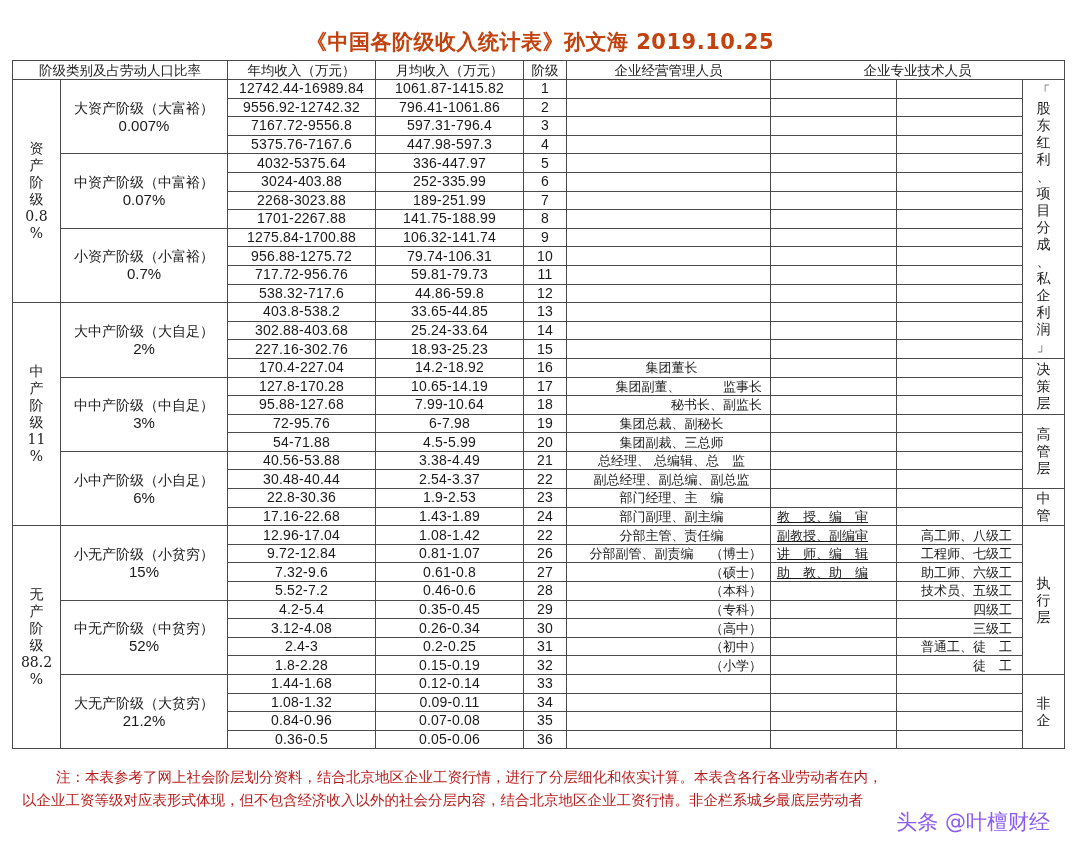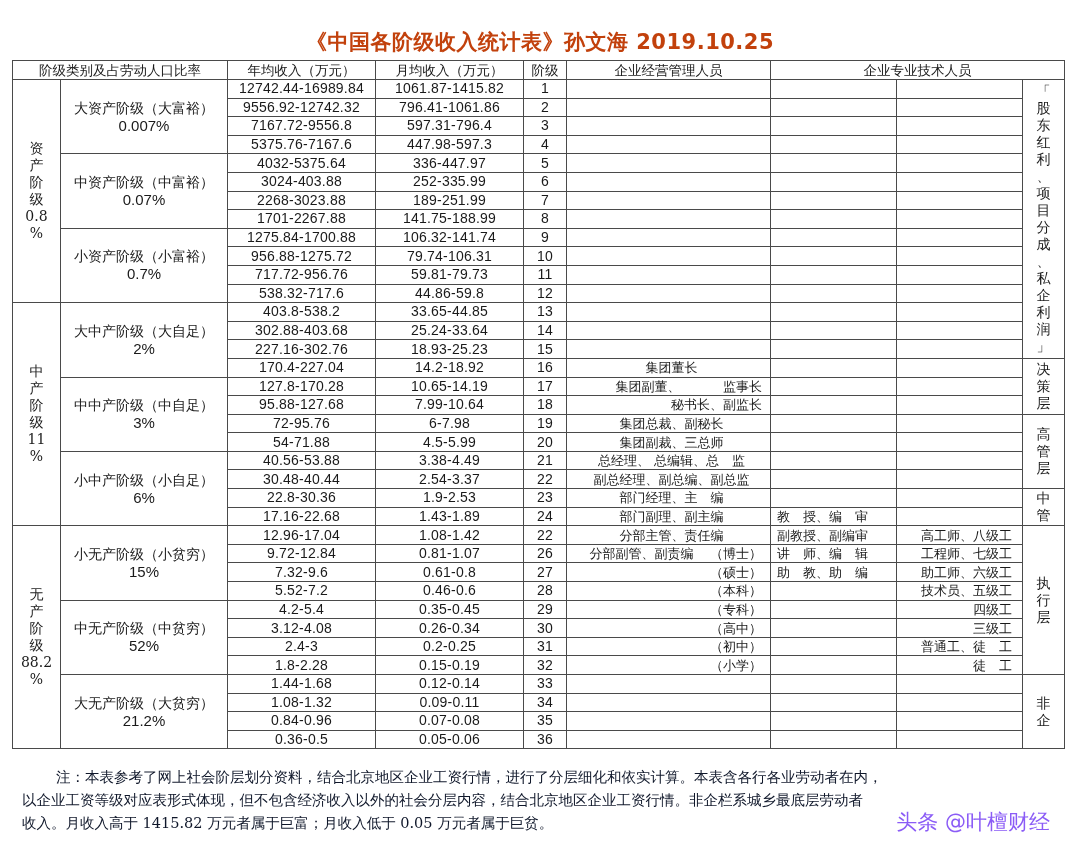--- a/index.html
+++ b/index.html
@@ -12,26 +12,26 @@
   table.grid td, table.grid th { border:1px solid #4a4a4a; padding:0; height:17.6px;
                font-size:14px; line-height:17px; text-align:center; white-space:nowrap;
                overflow:hidden; font-weight:normal; }
   table.grid th { height:18px; font-size:13.5px; font-family:"DejaVu Serif", serif; }
   .num { font-family:"Liberation Sans", sans-serif; font-size:15.5px; letter-spacing:0.2px; }
   .vcat { font-family:"DejaVu Serif", serif; font-size:13.5px; line-height:18px; }
   .grp { font-family:"DejaVu Serif", serif; font-size:13.5px; line-height:19px; vertical-align:middle; }
   .grp .pct { font-family:"Liberation Sans", sans-serif; font-size:15px; }
   .mg { text-align:right; padding-left:6px !important; font-family:"DejaVu Serif", serif; font-size:13px !important; }
   .mg .r { float:right; padding-right:8px; }
-  .tc { font-family:"DejaVu Serif", serif; font-size:13px !important; text-align:left !important; padding-left:6px !important; }
+  .tc { font-family:"DejaVu Serif", serif; font-size:13px !important; text-align:left !important; padding-left:6px !important;text-decoration:underline; }
   .tr { font-family:"DejaVu Serif", serif; font-size:13px !important; text-align:right !important; padding-right:10px !important; }
   .rem { font-family:"DejaVu Serif", serif; font-size:13.5px; line-height:17px; vertical-align:middle; white-space:normal !important; }
   .rem span { display:block; }
   .note { position:absolute; left:22px; top:766px; width:1040px; font-family:"DejaVu Serif", serif;
-          font-size:14.5px; line-height:23px; color:#0f172a; }
+          font-size:14.5px; line-height:23px; color:#b91c1c; }
   .note .indent { padding-left:34px; }
   .wm { position:absolute; right:30px; top:808px; font-family:"DejaVu Sans", sans-serif;
         font-size:21px; color:#8b5cf6; background:rgba(255,255,255,0.6); }
 </style>
 </head>
 <body>
 
 <div class="title">《中国各阶级收入统计表》孙文海 2019.10.25</div>
 
 <table class="grid">
@@ -445,16 +445,15 @@
         <td class="mg"><span></span><span class="r"></span></td>
         <td class="tc"></td>
         <td class="tr"></td>
       </tr>
     </tbody>
 </table>
 
 <div class="note">
   <div class="indent">注：本表参考了网上社会阶层划分资料，结合北京地区企业工资行情，进行了分层细化和依实计算。本表含各行各业劳动者在内，</div>
   <div>以企业工资等级对应表形式体现，但不包含经济收入以外的社会分层内容，结合北京地区企业工资行情。非企栏系城乡最底层劳动者</div>
-  <div>收入。月收入高于 1415.82 万元者属于巨富；月收入低于 0.05 万元者属于巨贫。</div>
 </div>
 
 <div class="wm">头条 @叶檀财经</div>
 
 </body></html>

